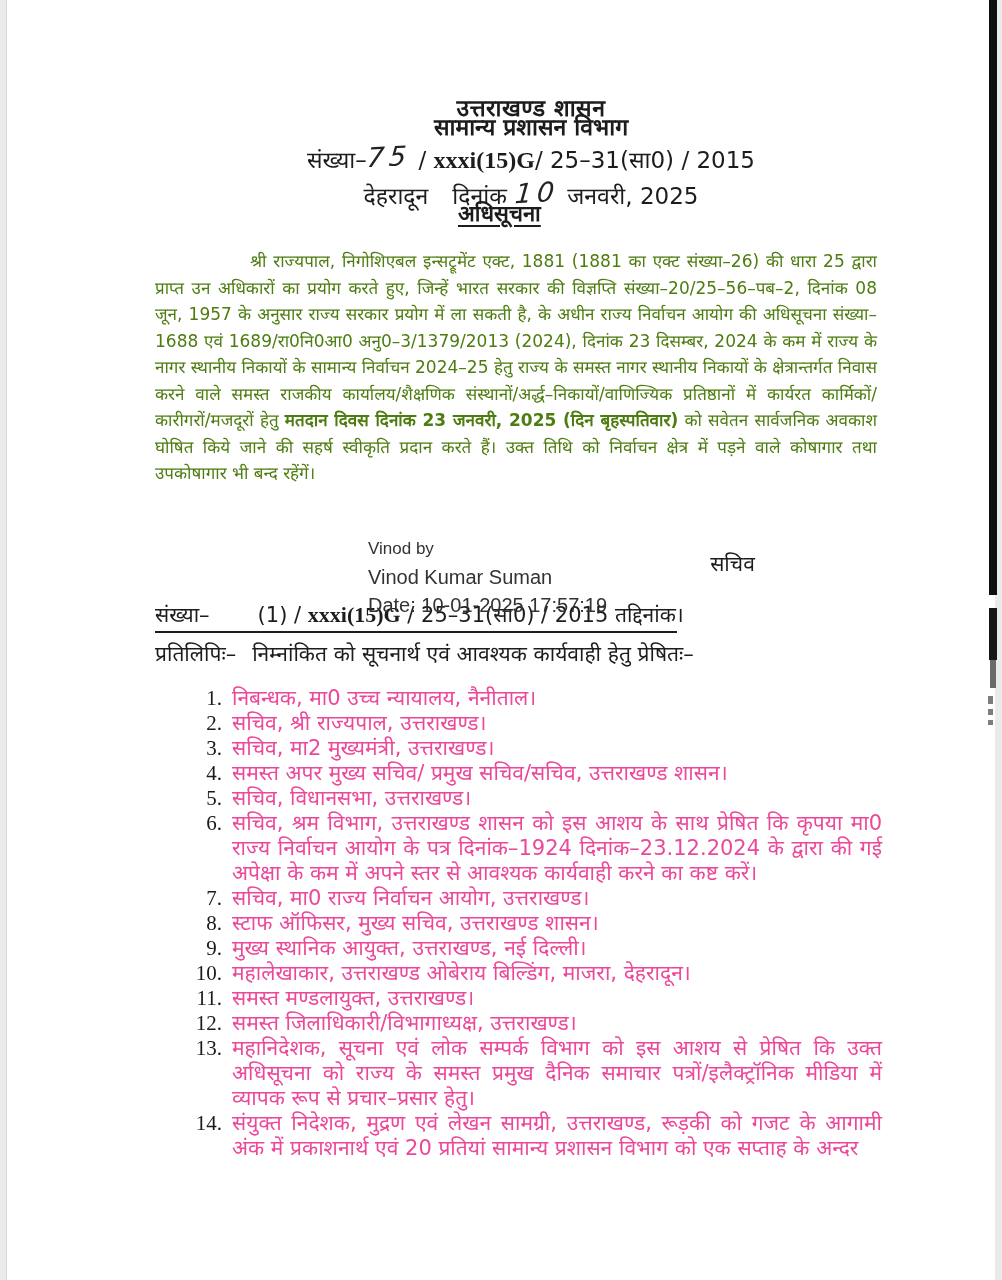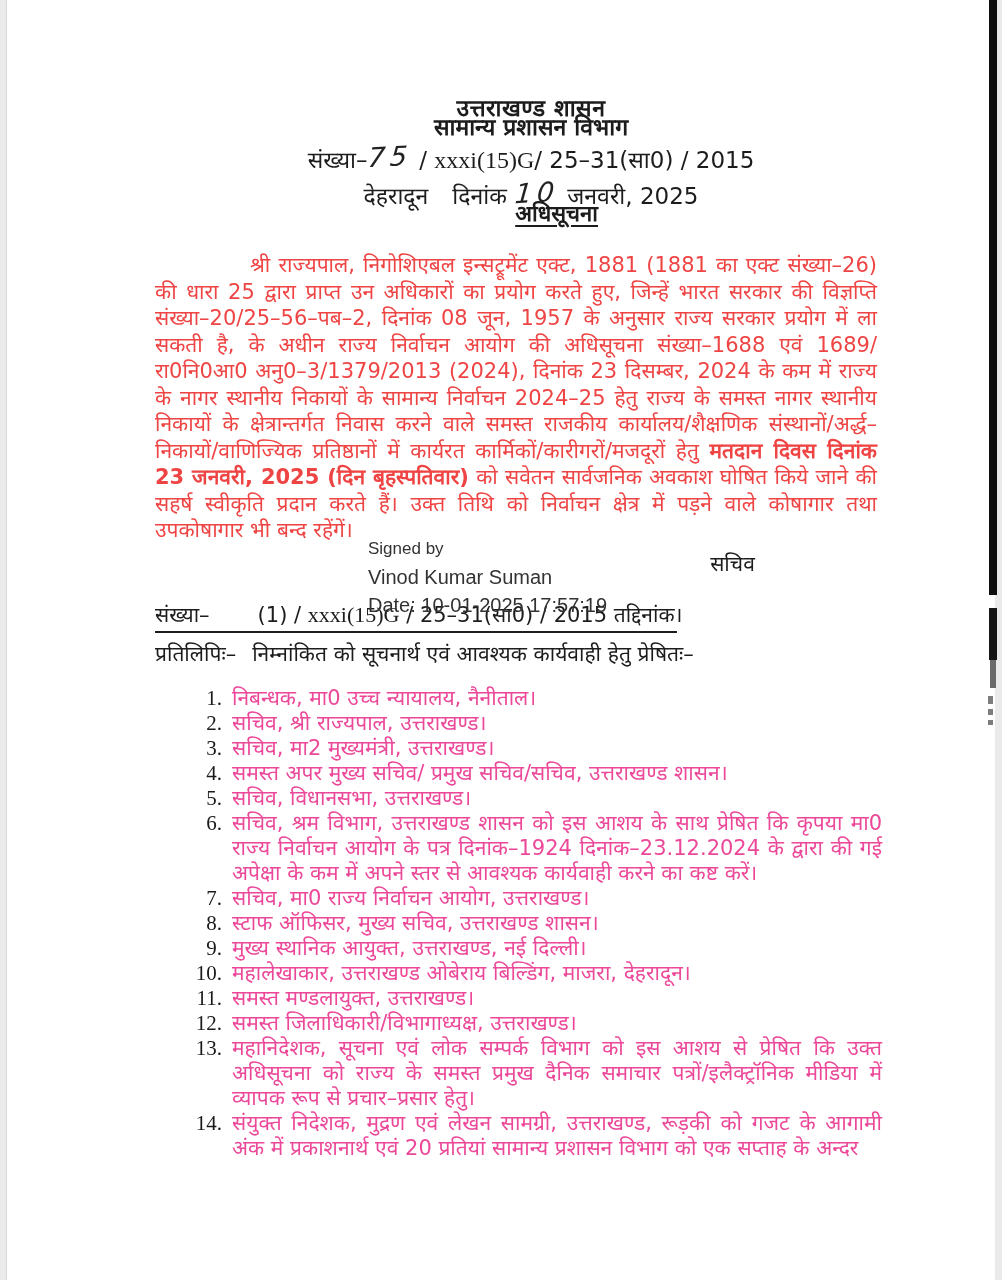--- a/index.html
+++ b/index.html
@@ -20,30 +20,30 @@
   .edge-right-bar2{position:absolute;left:989px;top:608px;width:8px;height:52px;background:#161616;}
   .edge-right-fade{position:absolute;left:990px;top:660px;width:6px;height:28px;background:#6a6a6a;}
   .edge-dash{position:absolute;left:988px;width:5px;background:#7d7d7d;}
   .d1{top:696px;height:8px}.d2{top:709px;height:6px}.d3{top:720px;height:5px}
   
   .hline{position:absolute;left:131px;width:800px;text-align:center;font-size:23px;white-space:nowrap;}
   .h1{top:75px;font-weight:600;letter-spacing:.5px;margin-top:16px;}
   .h2{top:110px;font-weight:600;}
   .h3{top:143px;font-weight:500;}
   .h4{top:179px;font-weight:500;}
-  .latin-bold{font-family:"Liberation Serif",serif;font-weight:400;font-size:24px;}
+  .latin-bold{font-family:"Liberation Serif",serif;font-weight:700;font-size:24px;}
   .hw{display:inline-block;font-style:italic;font-weight:400;font-size:27px;letter-spacing:5px;transform:rotate(-3deg) skewX(-8deg);position:relative;top:-2px;color:#222;}
   .gap24{display:inline-block;width:24px;}
   .gap8{display:inline-block;width:8px;}
   
-  .doc-title{position:absolute;left:458px;top:197px;width:140px;text-align:right;font-size:22px;font-weight:700;
+  .doc-title{position:absolute;left:458px;top:197px;width:140px;text-align:left;font-size:22px;font-weight:700;
     text-decoration:underline;text-underline-offset:4px;text-decoration-thickness:1.5px;}
   
-  .para{position:absolute;left:155px;top:231px;width:722px;font-size:21px;line-height:26.5px;
-    text-align:justify;text-indent:95px;color:#ef4444;}
+  .para{position:absolute;left:155px;top:231px;width:722px;font-size:17px;line-height:26.5px;
+    text-align:justify;text-indent:95px;color:#4d7c0f;}
   .para .bold{font-weight:700;}
   
   .dsig{position:absolute;left:368px;top:535px;z-index:5;font-family:"Liberation Sans",sans-serif;color:#333;line-height:28px;white-space:nowrap;}
   .dsig .l1{font-size:17px;}
   .dsig .l2{font-size:20px;}
   .dsig .l3{font-size:20px;}
   .signatory{position:absolute;left:645px;top:549px;width:175px;text-align:center;font-size:21px;line-height:30px;}
   
   .refline{position:absolute;left:155px;top:600px;width:522px;font-size:21px;white-space:nowrap;
     border-bottom:2px solid #1d1d1d;padding-bottom:3px;z-index:1;}
@@ -79,21 +79,21 @@
   <div class="hline h1">उत्तराखण्ड शासन</div>
   <div class="hline h2">सामान्य प्रशासन विभाग</div>
   <div class="hline h3"><span>संख्या–</span><span class="hw">75</span><span> / </span><span class="latin-bold">xxxi(15)G</span><span>/ 25–31(सा0) / 2015</span></div>
   <div class="hline h4"><span>देहरादून</span><span class="gap24"></span><span>दिनांक</span><span class="gap8"></span><span class="hw">10</span><span class="gap8"></span><span>जनवरी, 2025</span></div>
 
   <div class="doc-title">अधिसूचना</div>
 
   <p class="para"><span>श्री राज्यपाल, निगोशिएबल इन्सट्रूमेंट एक्ट, 1881 (1881 का एक्ट संख्या–26) की धारा 25 द्वारा प्राप्त उन अधिकारों का प्रयोग करते हुए, जिन्हें भारत सरकार की विज्ञप्ति संख्या–20/25–56–पब–2, दिनांक 08 जून, 1957 के अनुसार राज्य सरकार प्रयोग में ला सकती है, के अधीन राज्य निर्वाचन आयोग की अधिसूचना संख्या–1688 एवं 1689/रा0नि0आ0 अनु0–3/1379/2013 (2024), दिनांक 23 दिसम्बर, 2024 के कम में राज्य के नागर स्थानीय निकायों के सामान्य निर्वाचन 2024–25 हेतु राज्य के समस्त नागर स्थानीय निकायों के क्षेत्रान्तर्गत निवास करने वाले समस्त राजकीय कार्यालय/शैक्षणिक संस्थानों/अर्द्ध–निकायों/वाणिज्यिक प्रतिष्ठानों में कार्यरत कार्मिकों/कारीगरों/मजदूरों हेतु </span><span class="bold">मतदान दिवस दिनांक 23 जनवरी, 2025 (दिन बृहस्पतिवार)</span><span> को सवेतन सार्वजनिक अवकाश घोषित किये जाने की सहर्ष स्वीकृति प्रदान करते हैं। उक्त तिथि को निर्वाचन क्षेत्र में पड़ने वाले कोषागार तथा उपकोषागार भी बन्द रहेंगें।</span></p>
 
   <div class="dsig">
-    <div class="l1">Signed by</div>
+    <div class="l1">Vinod by</div>
     <div class="l2">Vinod Kumar Suman</div>
     <div class="l3">Date: 10-01-2025 17:57:19</div>
   </div>
 
   <div class="signatory">
     <div>सचिव</div>
   </div>
 
   <div class="refline"><span>संख्या–</span><span class="ref-gap"></span><span>(1) / </span><span class="latin-bold">xxxi(15)G</span><span> / 25–31(सा0) / 2015 तद्दिनांक।</span></div>
 

